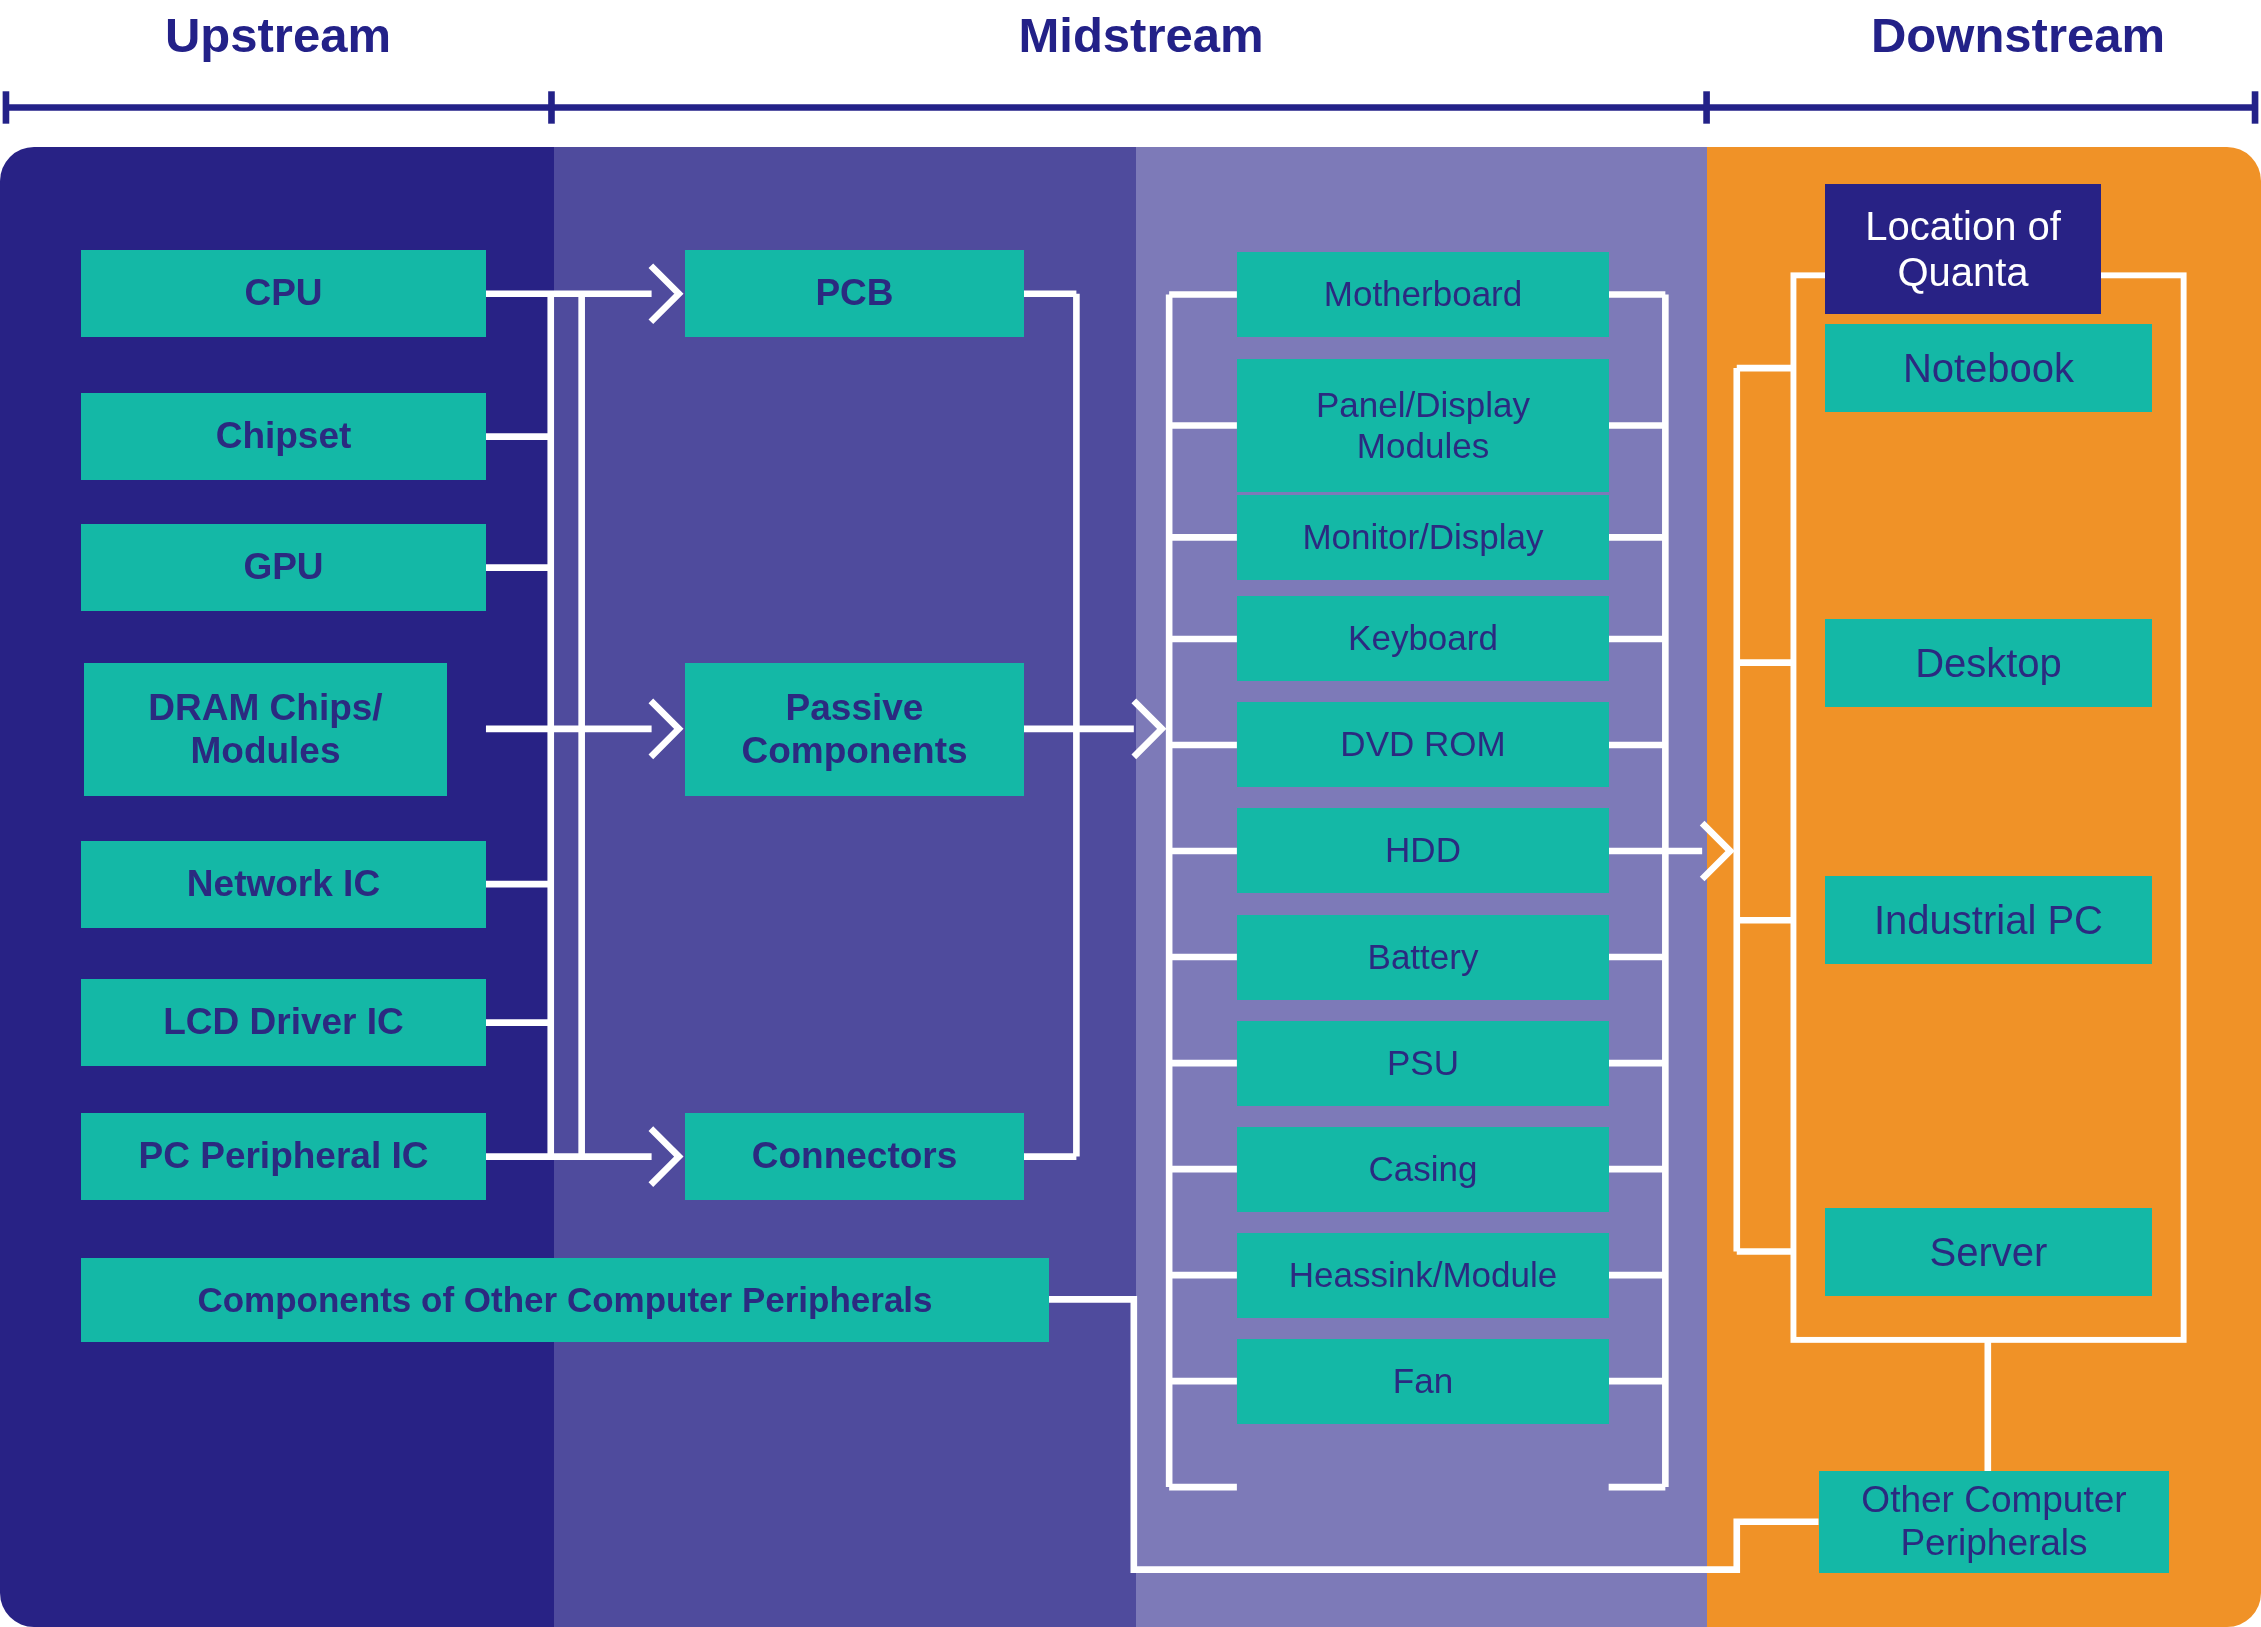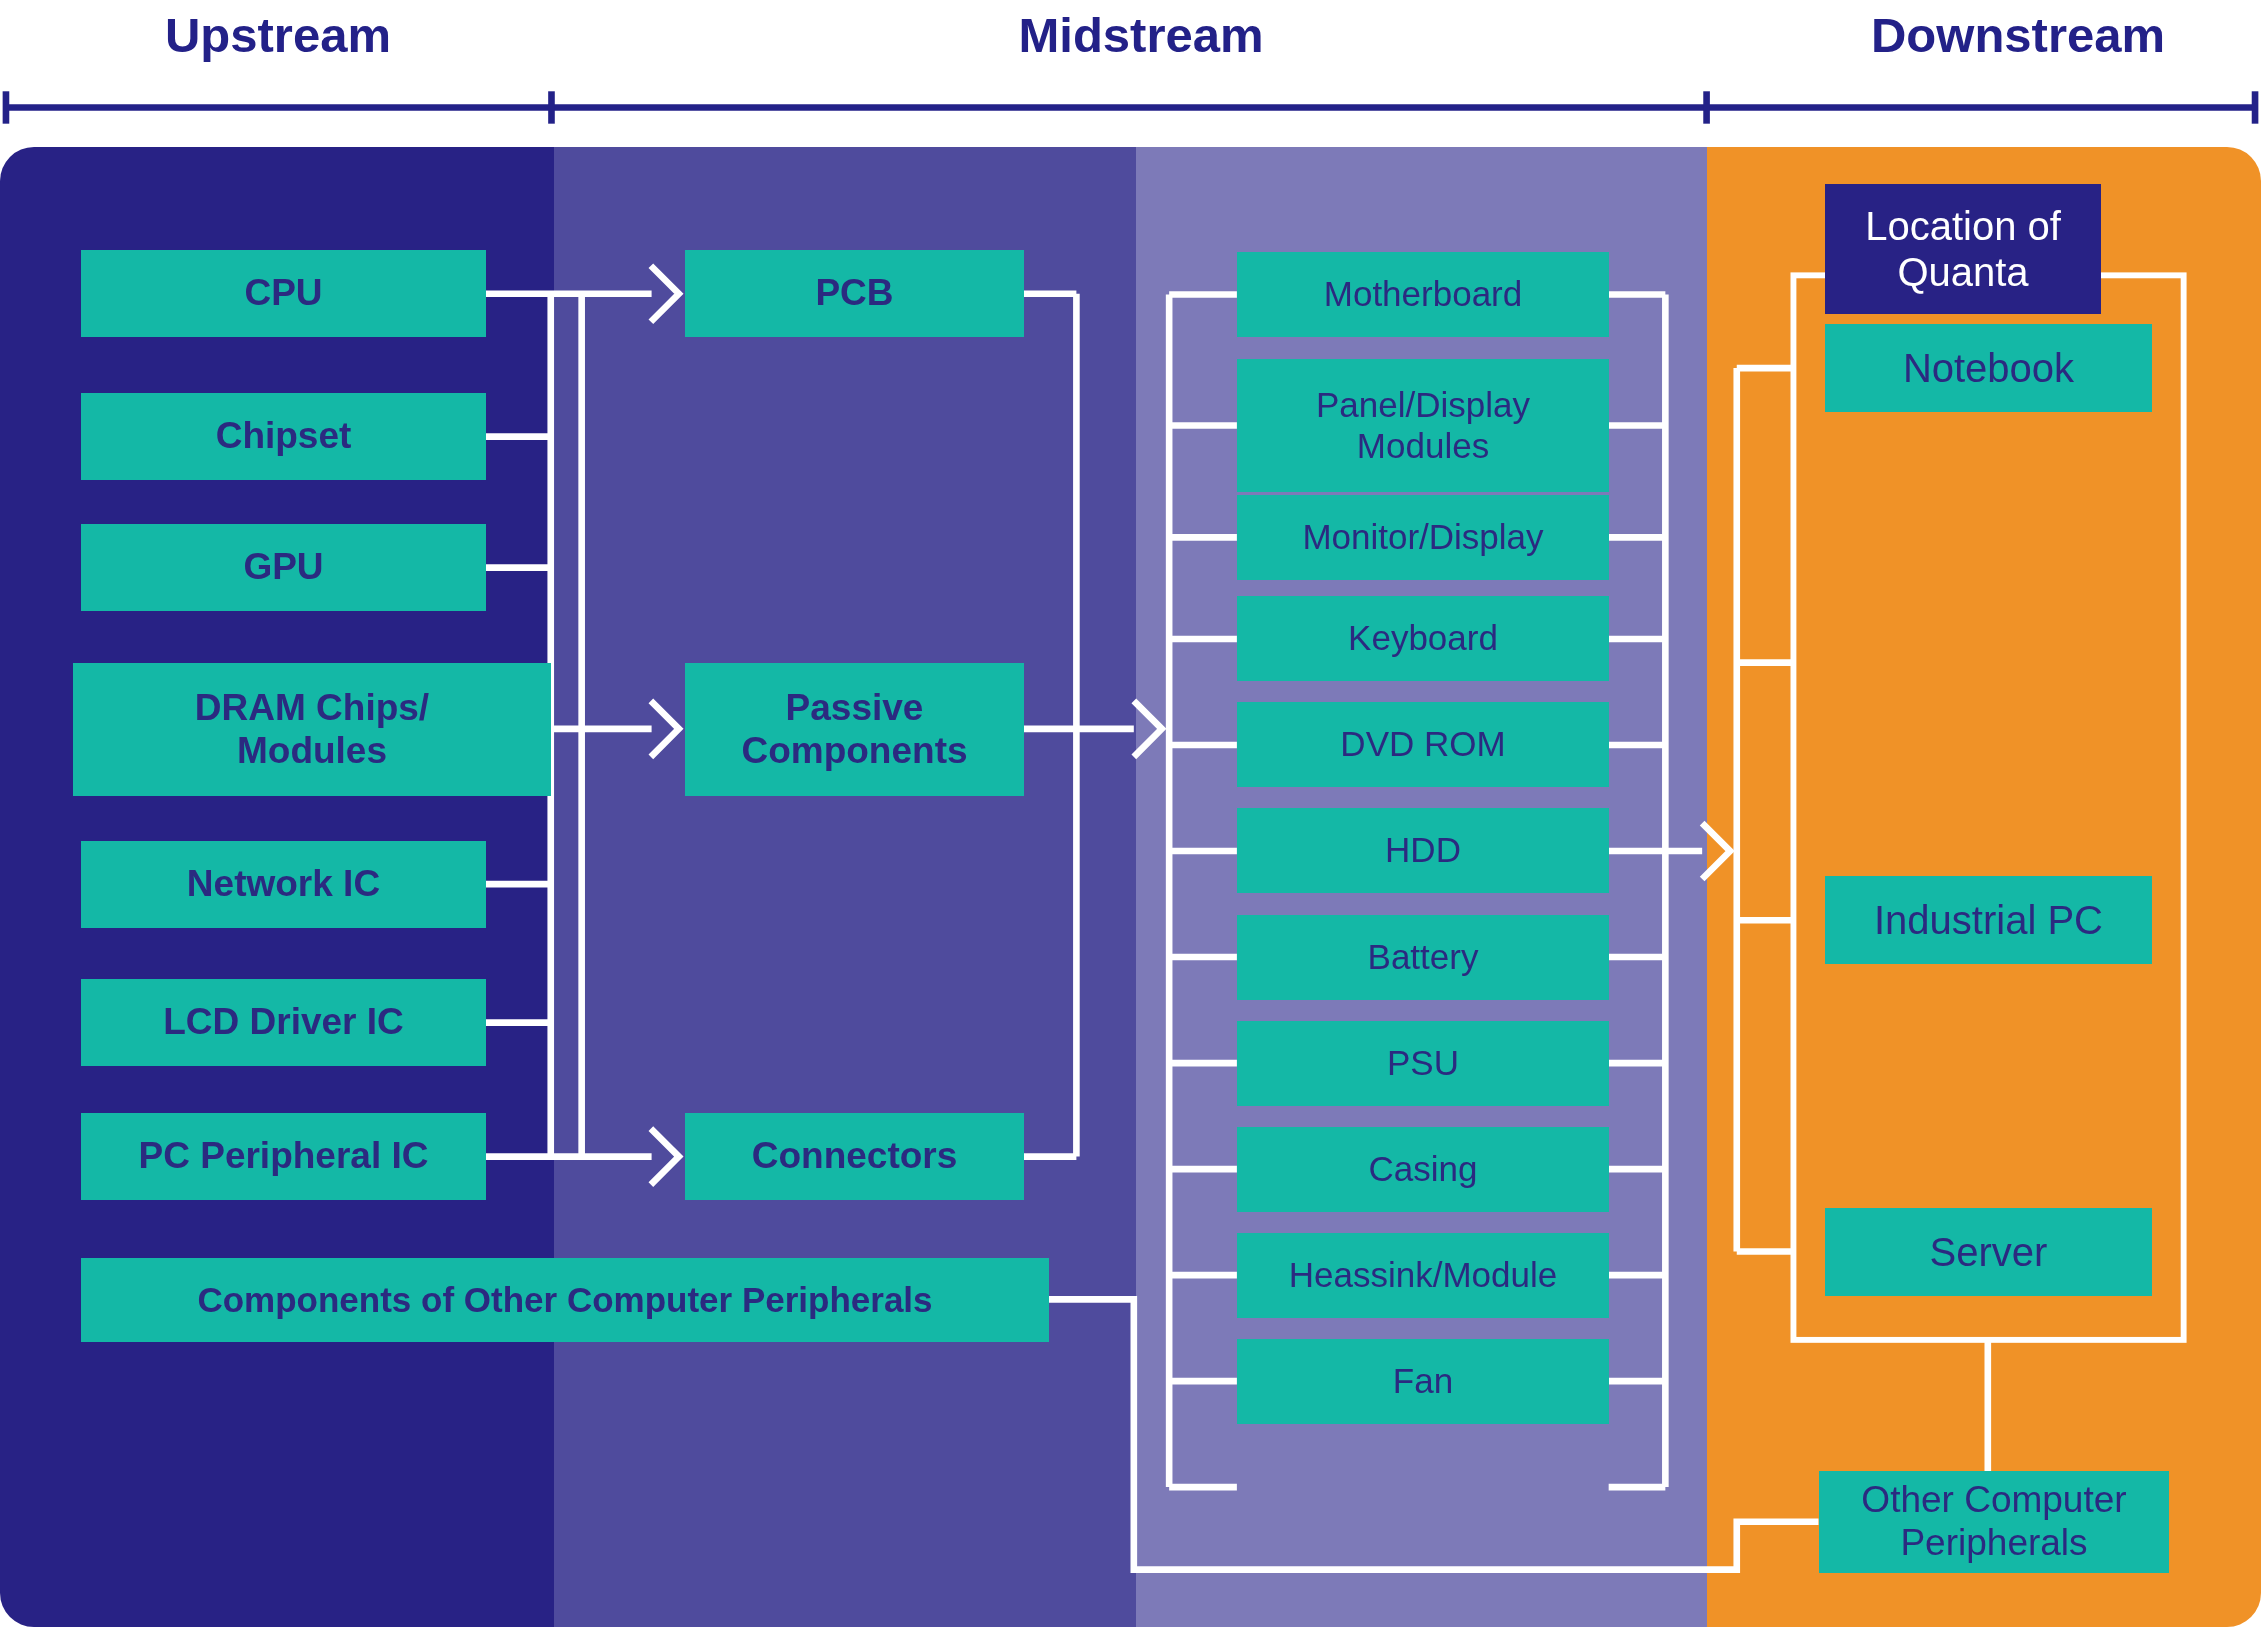--- a/index.html
+++ b/index.html
@@ -167,21 +167,21 @@
       <rect x="2436" y="374" width="530" height="1446" stroke-width="8"></rect>
       <line x1="2700" y1="1820" x2="2700" y2="1998"></line>
 
       <polyline points="1424,1765 1540,1765 1540,2132 2359,2132 2359,2067 2470,2067"></polyline>
     </g>
   </svg>
 
   <div class="wbox bold" style="left:81px;top:250px;width:405px;height:87px">CPU</div>
   <div class="wbox bold" style="left:81px;top:393px;width:405px;height:87px">Chipset</div>
   <div class="wbox bold" style="left:81px;top:524px;width:405px;height:87px">GPU</div>
-  <div class="wbox bold" style="left:73px;top:663px;width:478px;height:133px">DRAM Chips/
+  <div class="wbox bold" style="left:84px;top:663px;width:363px;height:133px">DRAM Chips/
 Modules</div>
   <div class="wbox bold" style="left:81px;top:841px;width:405px;height:87px">Network IC</div>
   <div class="wbox bold" style="left:81px;top:979px;width:405px;height:87px">LCD Driver IC</div>
   <div class="wbox bold" style="left:81px;top:1113px;width:405px;height:87px">PC Peripheral IC</div>
   <div class="wbox wide" style="left:81px;top:1258px;width:968px;height:84px">Components of Other Computer Peripherals</div>
 
   <div class="wbox bold" style="left:685px;top:250px;width:339px;height:87px">PCB</div>
   <div class="wbox bold" style="left:685px;top:663px;width:339px;height:133px">Passive
 Components</div>
   <div class="wbox bold" style="left:685px;top:1113px;width:339px;height:87px">Connectors</div>
@@ -195,19 +195,20 @@
   <div class="wbox mid2" style="left:1237px;top:808px;width:372px;height:85px">HDD</div>
   <div class="wbox mid2" style="left:1237px;top:915px;width:372px;height:85px">Battery</div>
   <div class="wbox mid2" style="left:1237px;top:1021px;width:372px;height:85px">PSU</div>
   <div class="wbox mid2" style="left:1237px;top:1127px;width:372px;height:85px">Casing</div>
   <div class="wbox mid2" style="left:1237px;top:1233px;width:372px;height:85px">Heassink/Module</div>
   <div class="wbox mid2" style="left:1237px;top:1339px;width:372px;height:85px">Fan</div>
 
   <div class="wbox navyfill" style="left:1825px;top:184px;width:276px;height:130px">Location of
 Quanta</div>
   <div class="wbox down" style="left:1825px;top:324px;width:327px;height:88px">Notebook</div>
+  <div class="wbox down" style="left:1825px;top:619px;width:327px;height:88px">Desktop</div>
   <div class="wbox down" style="left:1825px;top:876px;width:327px;height:88px">Industrial PC</div>
   <div class="wbox down" style="left:1825px;top:1208px;width:327px;height:88px">Server</div>
   <div class="wbox down" style="left:1819px;top:1471px;width:350px;height:102px;font-size:37px">Other Computer
 Peripherals</div>
 
 </div>
 
 
 </body></html>

